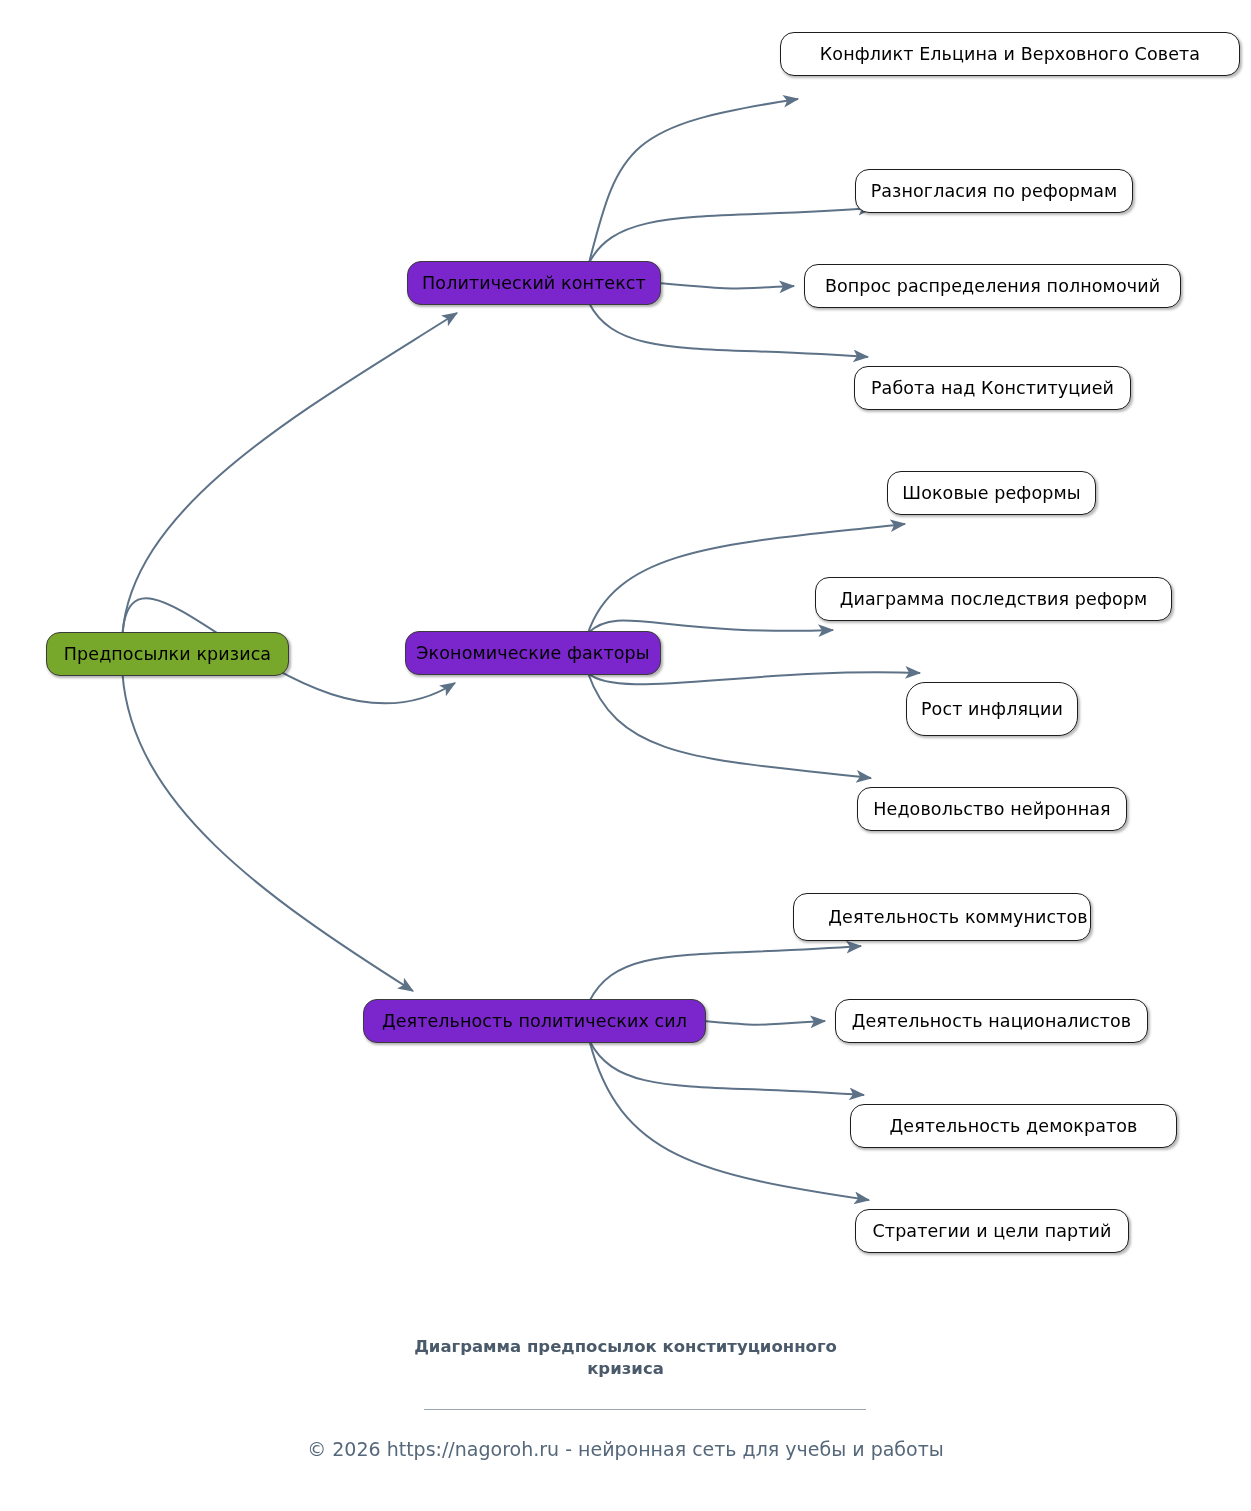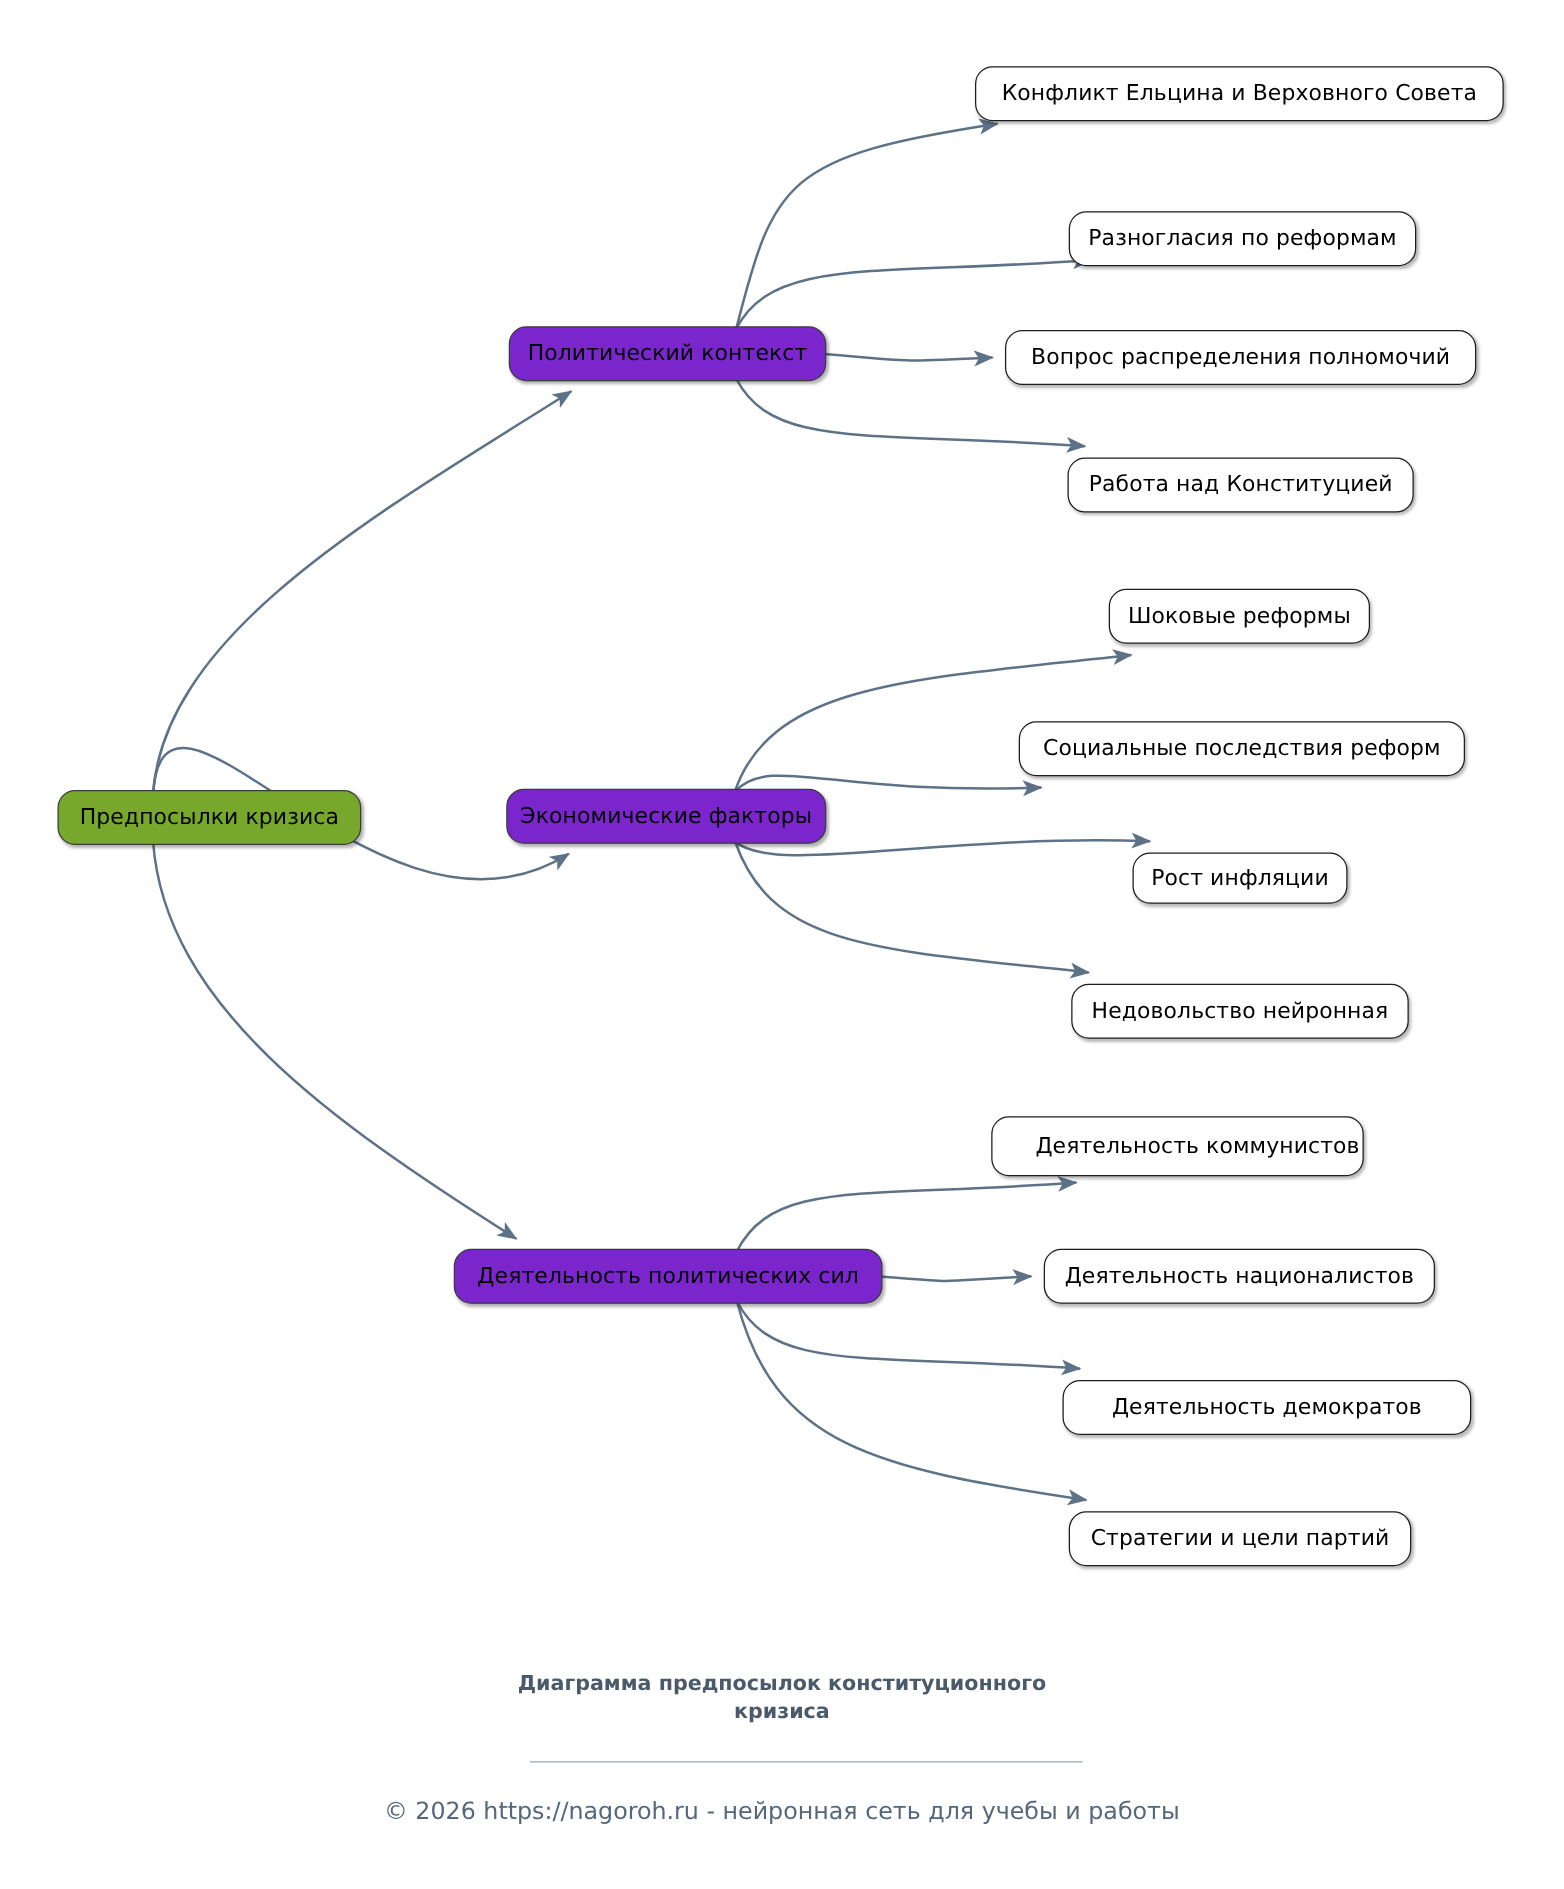--- a/index.html
+++ b/index.html
@@ -145,43 +145,43 @@
       </g>
     </svg>
 
   <div class="node node-root" style="left:46px; top:632px; width:243px; height:44px;">
     <span>Предпосылки кризиса</span>
   </div>
 
   <div class="node node-branch" style="left:407px; top:261px; width:254px; height:44px;">
     <span>Политический контекст</span>
   </div>
-  <div class="node node-leaf" style="left:780px; top:53px; width:423px; height:44px;justify-content:center;">
+  <div class="node node-leaf" style="left:780px; top:32px; width:460px; height:44px;justify-content:center;">
     <span>Конфликт Ельцина и Верховного Совета</span>
   </div>
   <div class="node node-leaf" style="left:855px; top:169px; width:278px; height:44px;">
     <span>Разногласия по реформам</span>
   </div>
   <div class="node node-leaf" style="left:804px; top:264px; width:377px; height:44px;">
     <span>Вопрос распределения полномочий</span>
   </div>
   <div class="node node-leaf" style="left:854px; top:366px; width:277px; height:44px;">
     <span>Работа над Конституцией</span>
   </div>
 
   <div class="node node-branch" style="left:405px; top:631px; width:256px; height:44px;">
     <span>Экономические факторы</span>
   </div>
   <div class="node node-leaf" style="left:887px; top:471px; width:209px; height:44px;">
     <span>Шоковые реформы</span>
   </div>
   <div class="node node-leaf" style="left:815px; top:577px; width:357px; height:44px;">
-    <span>Социальные последствия реформ</span>
-  </div>
-  <div class="node node-leaf" style="left:906px; top:682px; width:172px; height:41px;">
+    <span>Диаграмма последствия реформ</span>
+  </div>
+  <div class="node node-leaf" style="left:906px; top:682px; width:172px; height:54px;border-radius:19px;">
     <span>Рост инфляции</span>
   </div>
   <div class="node node-leaf" style="left:857px; top:787px; width:270px; height:44px;">
     <span>Недовольство нейронная</span>
   </div>
 
   <div class="node node-branch" style="left:363px; top:999px; width:343px; height:44px;">
     <span>Деятельность политических сил</span>
   </div>
   <div class="node node-leaf" style="left:793px; top:893px; width:298px; height:48px;padding-left:32px;">

